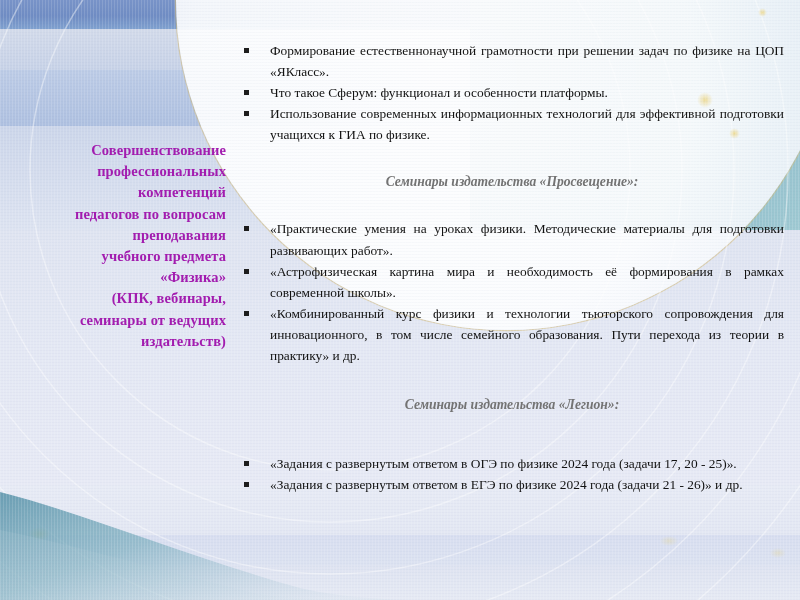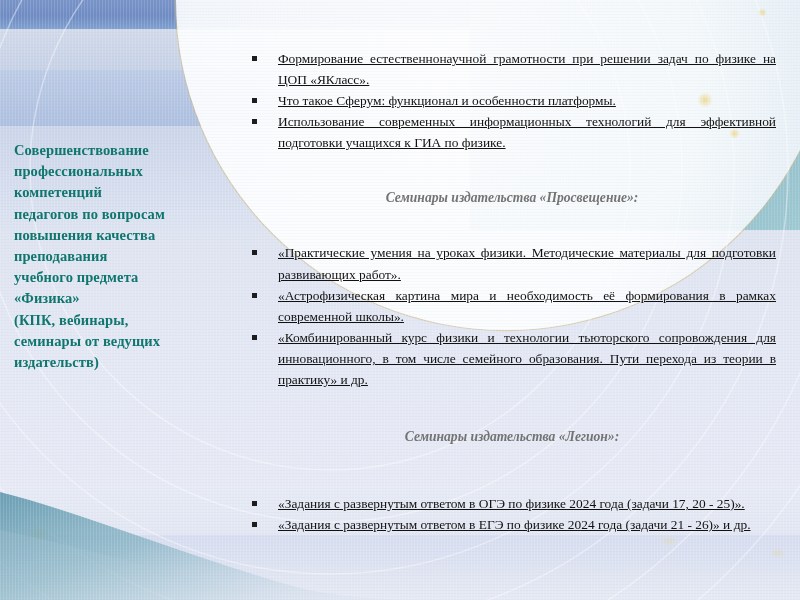--- a/index.html
+++ b/index.html
@@ -165,41 +165,40 @@
   .content {
     position: absolute;
     inset: 0;
   }
 
   .title-block {
     position: absolute;
     left: 14px;
     top: 140px;
     width: 212px;
-    text-align: left;
+    text-align: right;
     font-weight: bold;
     font-size: 14.5px;
     line-height: 21.2px;
-    color: #0f766e;
+    color: #a21caf;
     letter-spacing: 0.1px;
   }
   .title-block .tline { display: block; white-space: nowrap; }
 
   .body-block {
     position: absolute;
     left: 236px;
     top: 36px;
     width: 552px;
   }
 
   ul.bullets {
     list-style: none;
-    margin: 12px;
+    margin: 4px;
     padding: 0;
-    text-decoration: underline;
   }
 
   ul.bullets li {
     position: relative;
     padding-left: 30px;
     font-size: 13.4px;
     line-height: 21.1px;
     text-align: justify;
     text-justify: inter-word;
     color: #121212;
@@ -286,21 +285,20 @@
     <div class="texture"></div>
   </div>
 
   <div class="content">
 
     <div class="title-block">
       <span class="tline">Совершенствование</span>
       <span class="tline">профессиональных</span>
       <span class="tline">компетенций</span>
       <span class="tline">педагогов по вопросам</span>
-      <span class="tline">повышения качества</span>
       <span class="tline">преподавания</span>
       <span class="tline">учебного предмета</span>
       <span class="tline">«Физика»</span>
       <span class="tline">(КПК, вебинары,</span>
       <span class="tline">семинары от ведущих</span>
       <span class="tline">издательств)</span>
     </div>
 
     <div class="body-block">
 

